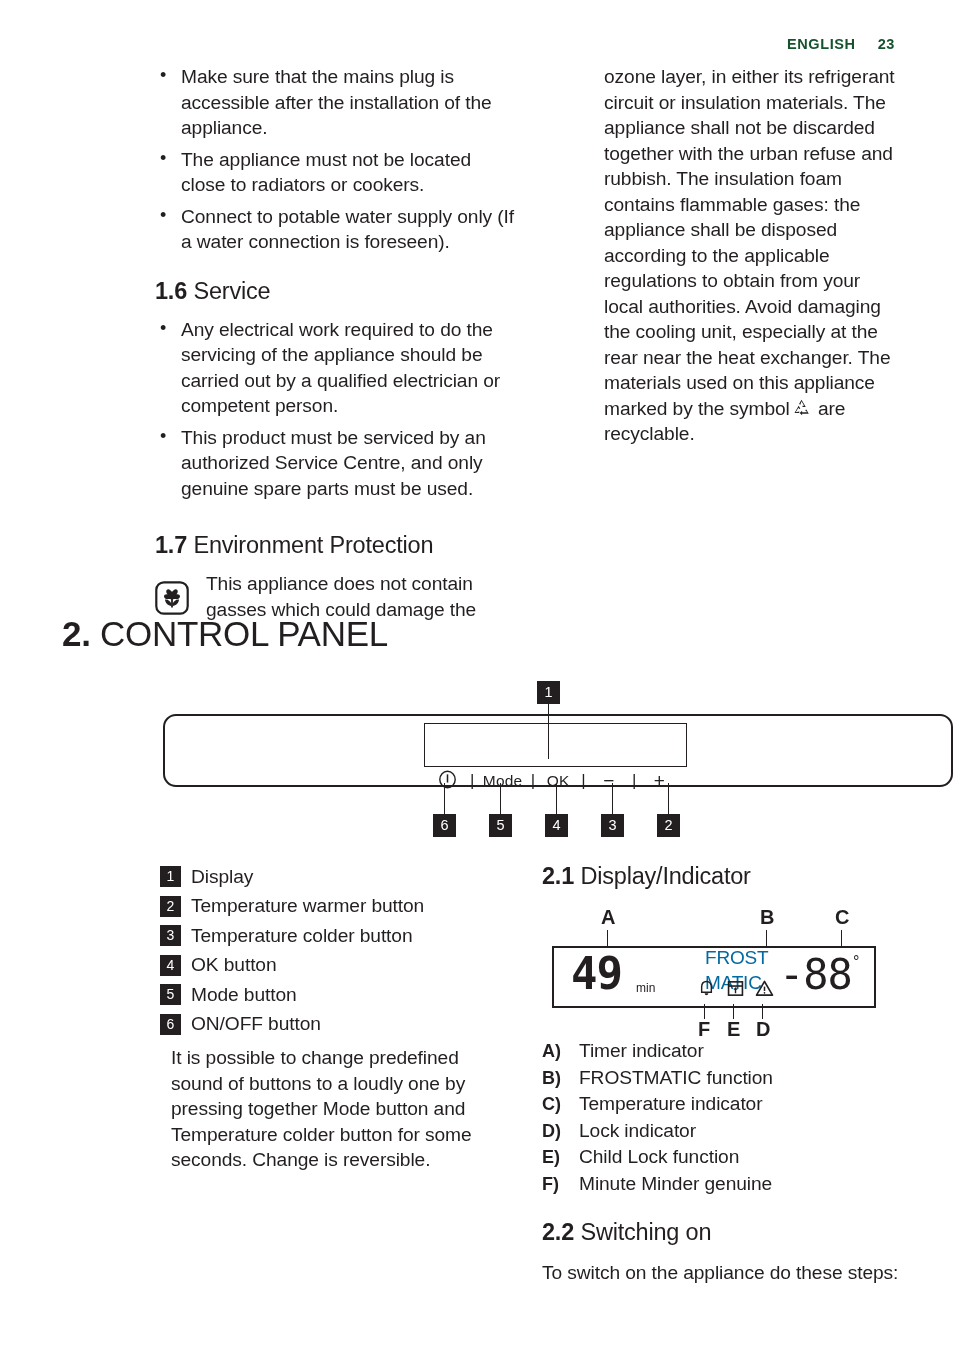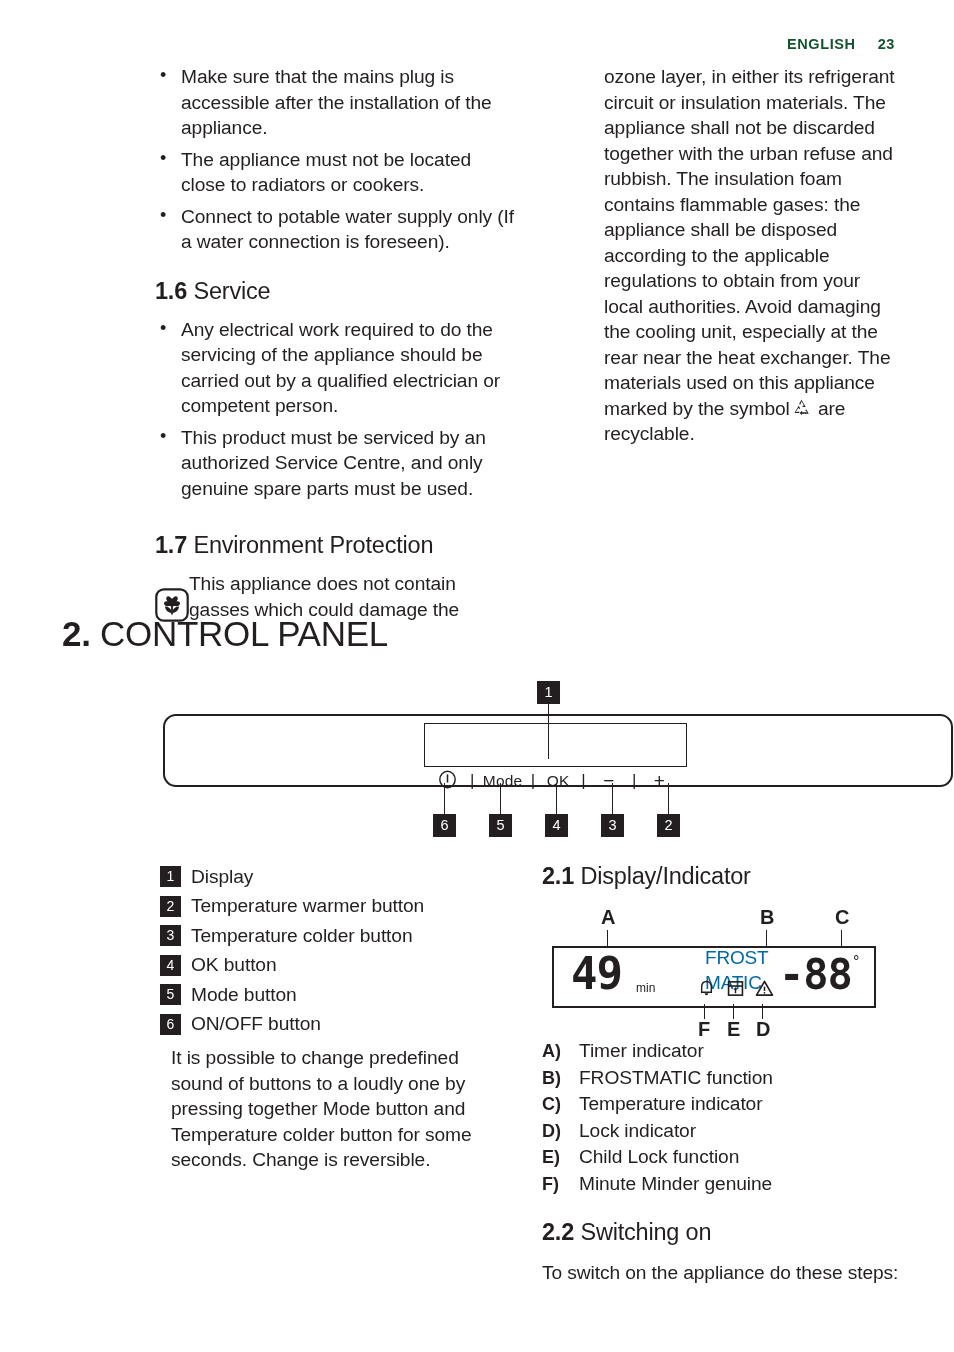--- a/index.html
+++ b/index.html
@@ -75,21 +75,22 @@
   p.body {
     font-size: 19.2px;
     line-height: 25.5px;
     margin: 0;
     letter-spacing: -0.1px;
   }
 
   
   .env-row {
     display: flex;
-    align-items: flex-end;
+    align-items: center;
+    gap: 17px;
     margin-top: 4px;
   }
   .env-icon {
     flex: 0 0 auto;
     width: 34px;
     height: 34px;
     margin-top: 3px;
   }
   .env-text {
     font-size: 19.2px;
@@ -418,21 +419,21 @@
       </span>
       <span style="position:absolute; left:201px; top:31px;">
         <svg viewBox="0 0 20 20" width="19" height="19" aria-hidden="true">
           <path d="M10 2.6 L18.4 17.0 L1.6 17.0 Z" fill="none" stroke="#231f20" stroke-width="1.7" stroke-linejoin="round"></path>
           <line x1="10" y1="8.0" x2="10" y2="12.6" stroke="#231f20" stroke-width="1.6"></line>
           <circle cx="10" cy="14.6" r="0.9" fill="#231f20"></circle>
         </svg>
       </span>
 
       <div style="position:absolute; left:225px; top:6px; font-family:'DejaVu Sans Mono', monospace;
-                  font-size:42px; font-weight:bold; line-height:42px; letter-spacing:-1px;
+                  font-size:42px; font-weight:normal; line-height:42px; letter-spacing:-1px;
                   color:#231f20;">-88</div>
       <span style="position:absolute; left:299px; top:5px; font-size:16px; color:#231f20;">°</span>
     </div>
 
     <div class="leader" style="left:152px; top:98px; height:15px;"></div>
     <div class="leader" style="left:181px; top:98px; height:15px;"></div>
     <div class="leader" style="left:210px; top:98px; height:15px;"></div>
     <span class="abc-label" style="left:146px; top:112px;">F</span>
     <span class="abc-label" style="left:175px; top:112px;">E</span>
     <span class="abc-label" style="left:204px; top:112px;">D</span>

